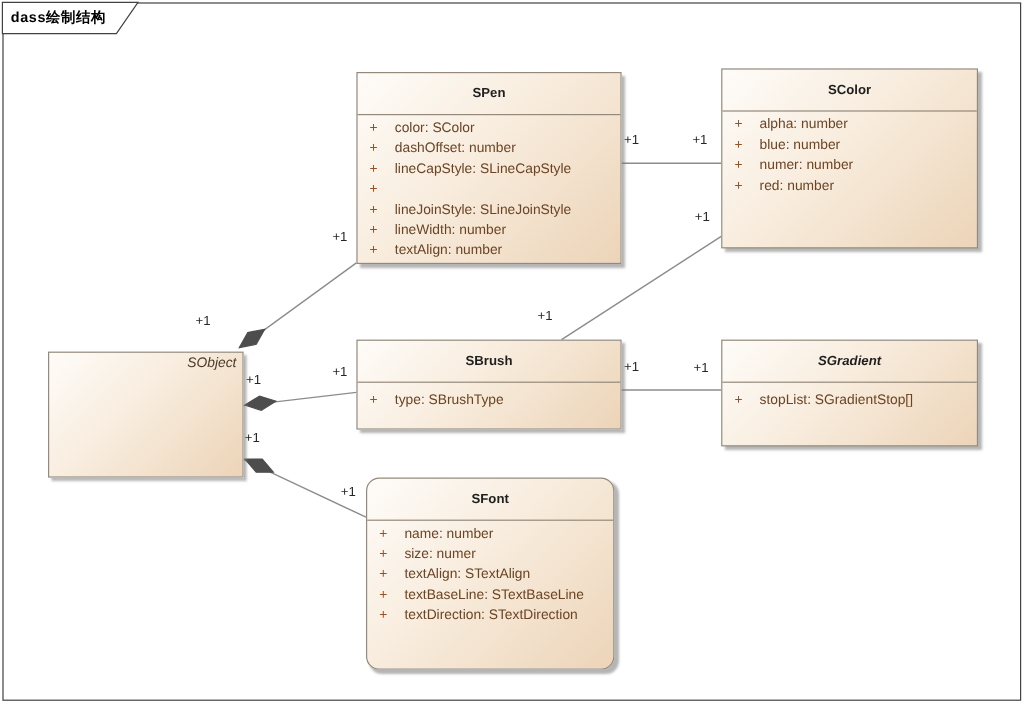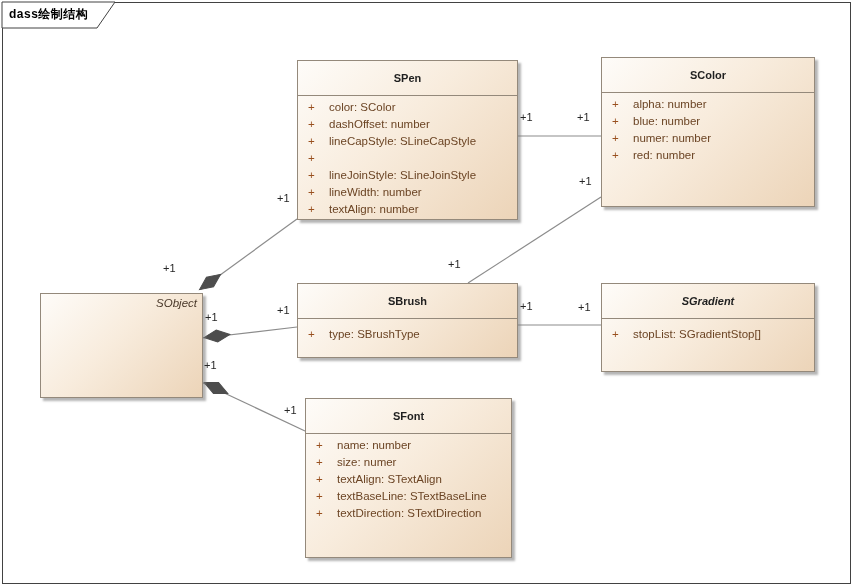--- a/index.html
+++ b/index.html
@@ -145,21 +145,21 @@
   <div class="uml-class italic-title" style="left:601px;top:283px;width:214px;height:89px;">
     <div class="cls-header">SGradient</div>
     <div class="cls-body pad-big">
       <div class="attr-row">
         <span class="vis">+</span>
         <span class="attr-text">stopList: SGradientStop[]</span>
       </div>
     </div>
   </div>
 
-  <div class="uml-class" style="left:305px;top:398px;width:207px;height:160px;">
+  <div class="uml-class" style="left:305px;top:398px;width:207px;height:160px;border-radius:11px;">
     <div class="cls-header">SFont</div>
     <div class="cls-body">
       <div class="attr-row">
         <span class="vis">+</span>
         <span class="attr-text">name: number</span>
       </div>
       <div class="attr-row">
         <span class="vis">+</span>
         <span class="attr-text">size: numer</span>
       </div>

